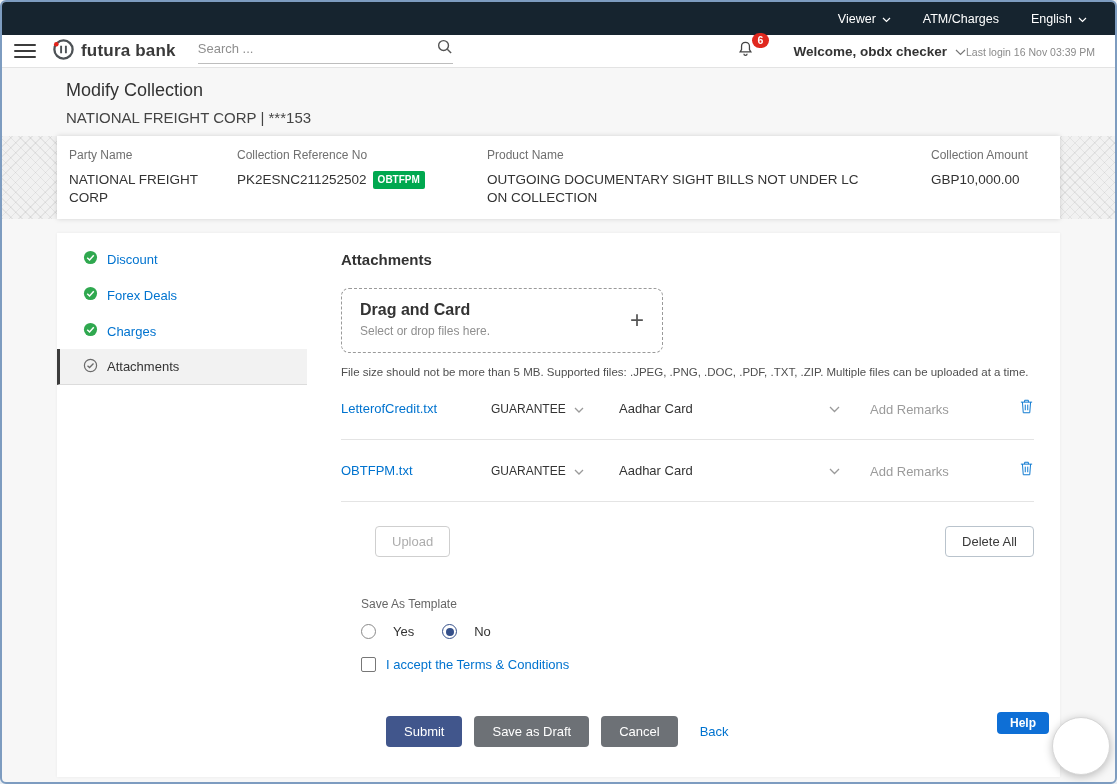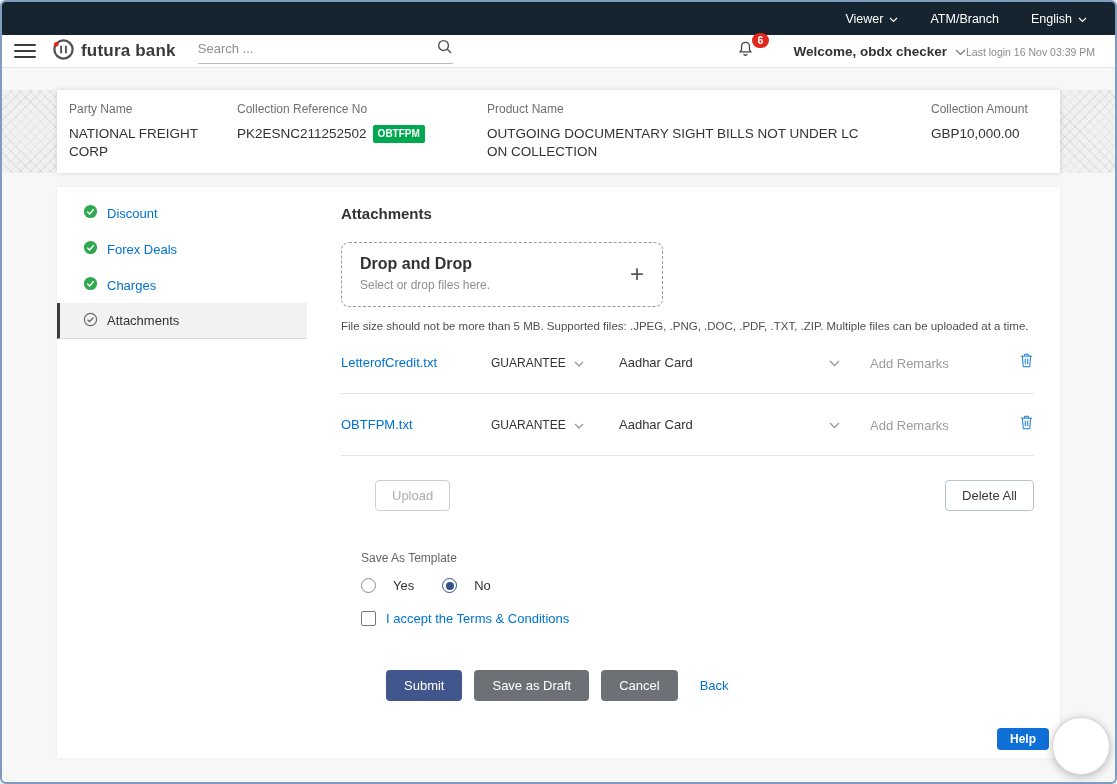--- a/index.html
+++ b/index.html
@@ -97,41 +97,41 @@
   input[type=checkbox] { appearance:none; -webkit-appearance:none; width:15px; height:15px;
       border:1.5px solid #777; border-radius:2px; cursor:pointer; background:#fff; }
   .terms-link { font-size:13px; color:#0073cf; cursor:pointer; }
 
   .actions { margin:44px 0 30px 45px; display:flex; gap:12px; align-items:center; }
   .btn { padding:8px 18px; border-radius:4px; font-size:13px; border:none; cursor:pointer; }
   .btn-primary { background:#41568c; color:#fff; }
   .btn-gray { background:#6d7176; color:#fff; }
   .back-link { color:#0073cf; font-size:13px; margin-left:10px; cursor:pointer; }
 
-  .help-btn { position:absolute; right:66px; bottom:32px; background:#0e6fd6; color:#fff; font-size:12px;
+  .help-btn { position:absolute; right:66px; bottom:48px; background:#0e6fd6; color:#fff; font-size:12px;
               font-weight:bold; padding:4px 13px; border-radius:4px; cursor:pointer; }
   .chat-circle { position:absolute; right:5px; bottom:7px; width:58px; height:58px; border-radius:50%;
                  background:#fff; border:1px solid #d7d7d7; box-shadow:0 2px 8px rgba(0,0,0,.25); cursor:pointer; }
 </style>
 </head>
 <body>
 
 <div class="frame">
 
   <div class="topbar">
     <span class="tb-item">
       <span>Viewer</span>
       <span class="chev">
         <svg width="9" height="6" viewBox="0 0 9 6">
             <polyline points="1,1 4.5,4.5 8,1" fill="none" stroke="#fff" stroke-width="1.2"></polyline>
           </svg>
       </span>
     </span>
     <span class="tb-item">
-      <span>ATM/Branch</span>
+      <span>ATM/Charges</span>
     </span>
     <span class="tb-item">
       <span>English</span>
       <span class="chev">
         <svg width="9" height="6" viewBox="0 0 9 6">
             <polyline points="1,1 4.5,4.5 8,1" fill="none" stroke="#fff" stroke-width="1.2"></polyline>
           </svg>
       </span>
     </span>
   </div>
@@ -176,20 +176,22 @@
           <svg width="11" height="7" viewBox="0 0 11 7">
               <polyline points="1,1 5.5,5.5 10,1" fill="none" stroke="#777" stroke-width="1.2"></polyline>
             </svg>
         </span>
       </span>
       <span class="last-login">Last login 16 Nov 03:39 PM</span>
     </div>
   </div>
 
   <div class="page-head">
+    <div class="page-title">Modify Collection</div>
+    <div class="page-sub">NATIONAL FREIGHT CORP | ***153</div>
   </div>
 
   <div class="summary-band">
     <div class="summary-bar">
       <div class="s-col c1">
         <div class="s-label">Party Name</div>
         <div class="s-value">NATIONAL FREIGHT CORP</div>
       </div>
       <div class="s-col c2">
         <div class="s-label">Collection Reference No</div>
@@ -246,21 +248,21 @@
         </span>
         <span>Attachments</span>
       </div>
     </div>
 
     <div class="main">
       <div class="main-heading">Attachments</div>
 
       <div class="dropzone">
         <div>
-          <div class="dz-title">Drop and Drop</div>
+          <div class="dz-title">Drag and Card</div>
           <div class="dz-sub">Select or drop files here.</div>
         </div>
         <div class="dz-plus">+</div>
       </div>
 
       <div class="hint">File size should not be more than 5 MB. Supported files: .JPEG, .PNG, .DOC, .PDF, .TXT, .ZIP. Multiple files can be uploaded at a time.</div>
 
       <div class="file-row">
         <span class="f-name">LetterofCredit.txt</span>
         <span class="f-cat">

